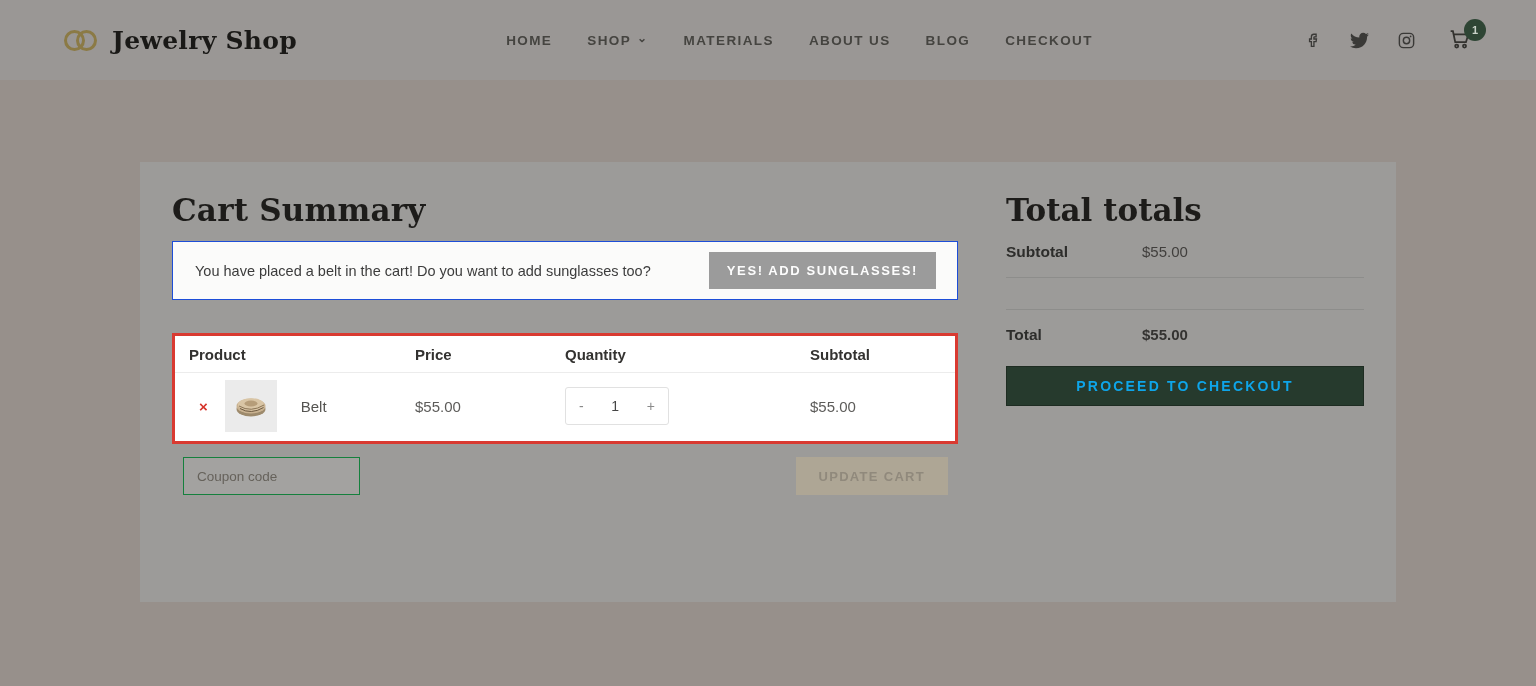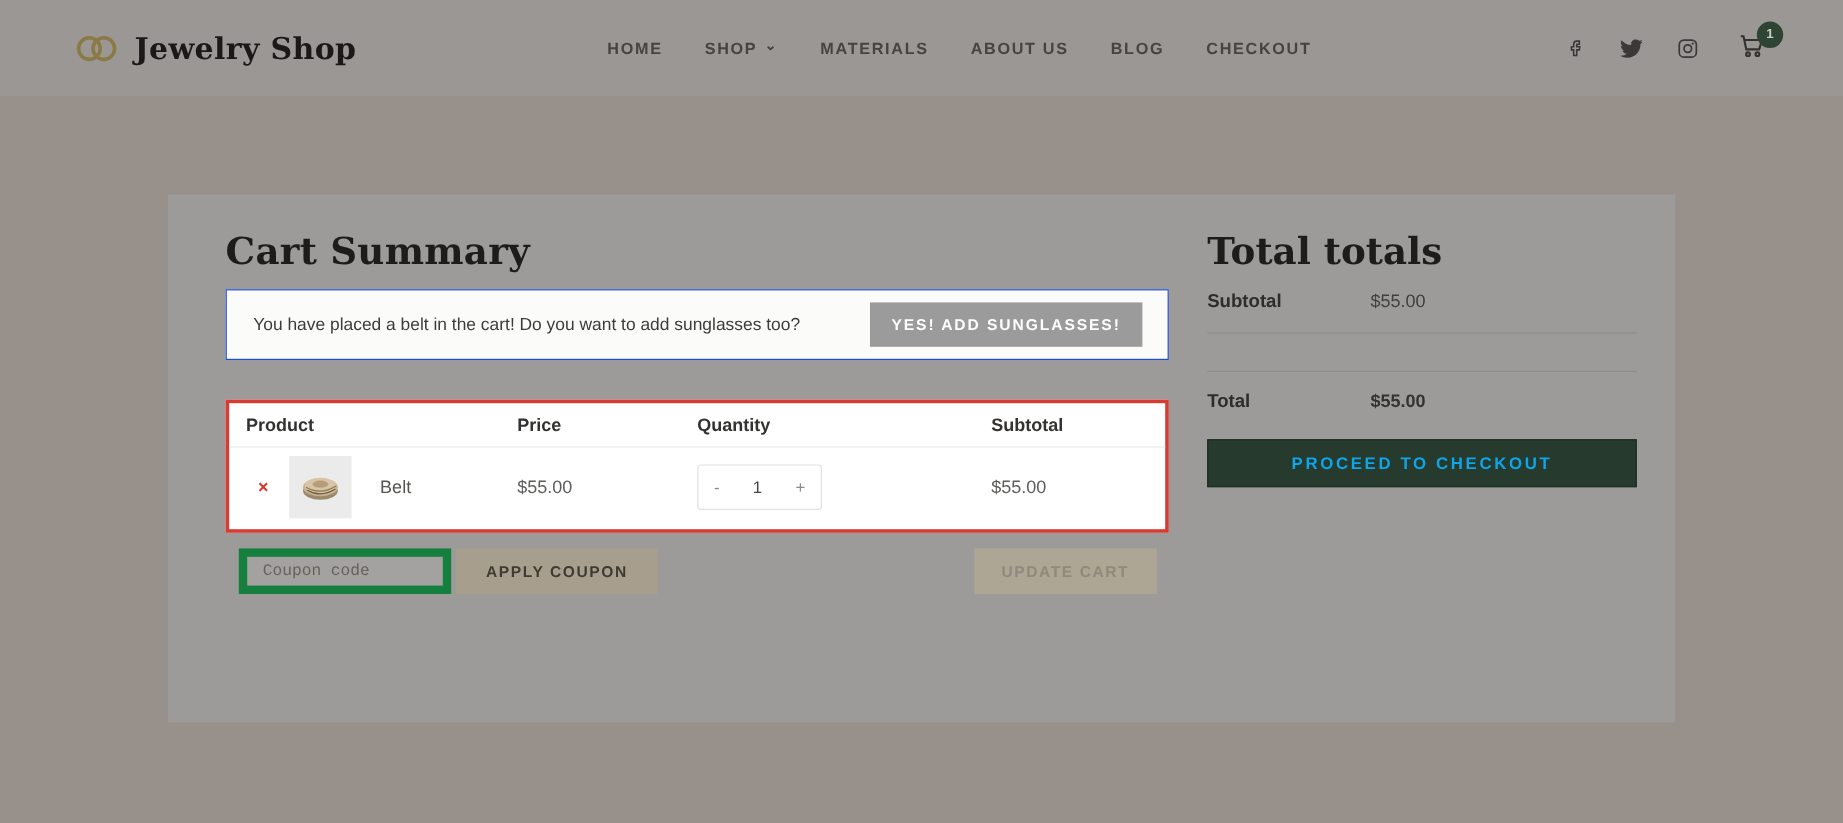--- a/index.html
+++ b/index.html
@@ -43,21 +43,21 @@
     background:#2e4534; color:#c9d2c8;
     font-size:11px; font-weight:700;
     display:flex; align-items:center; justify-content:center;
   }
 
   
   .card {
     position:absolute; left:140px; top:162px; width:1256px; height:440px;
     background:#9c9b99;
   }
-  .col-left  { position:absolute; left:48px;  top:0; width:786px; }
+  .col-left  { position:absolute; left:32px;  top:0; width:786px; }
   .col-right { position:absolute; left:866px; top:0; width:358px; }
 
   .page-title {
     font-family:"DejaVu Serif","Liberation Serif",serif;
     font-size:31px; font-weight:700; color:#1d1c1a; margin-top:30px; letter-spacing:.2px;
   }
 
   
   .notice {
     margin-top:13px; width:786px; height:59px;
@@ -99,23 +99,23 @@
     display:flex; align-items:center; justify-content:space-between;
     padding:0 13px; background:#fff;
   }
   .qty-btn { color:#8a8a8a; font-size:14px; cursor:pointer; user-select:none; }
   .qty-val { font-size:14px; color:#454545; }
 
   
   .coupon-row { margin-top:13px; width:786px; display:flex; align-items:center; }
   .coupon-input {
     margin-left:11px; width:177px; height:38px;
-    border:7px solid #15803d; background:rgba(255,255,255,0.07);
+    border:1px solid #15803d; background:rgba(255,255,255,0.07);
     padding:0 13px; font-size:13.5px; color:#4e4a44;
-    font-family:Liberation Mono, monospace; outline:none;
+    font-family:Liberation Sans, sans-serif; outline:none;
   }
   .coupon-input::placeholder { color:#66625b; }
   .btn-apply {
     margin-left:4px; height:38px; padding:0 25px; border:none; cursor:pointer;
     background:#a89e8e; color:#403b30;
     font-family:"Liberation Sans",sans-serif;
     font-size:13px; font-weight:700; letter-spacing:1.3px;
   }
   .btn-update {
     margin-left:auto; margin-right:10px; height:38px; padding:0 23px; border:none;
@@ -253,21 +253,20 @@
             <span class="qty-val">1</span>
             <span class="qty-btn">+</span>
           </div>
         </div>
         <div class="cell-text">$55.00</div>
       </div>
     </div>
 
     <div class="coupon-row">
       <input class="coupon-input" placeholder="Coupon code" style="">
-      <button class="btn-apply">APPLY COUPON</button>
       <button class="btn-update">UPDATE CART</button>
     </div>
   </div>
 
   <div class="col-right">
     <div class="totals-title">Total totals</div>
 
     <div class="tot-row">
       <div class="tot-label">Subtotal</div>
       <div class="tot-value">$55.00</div>

